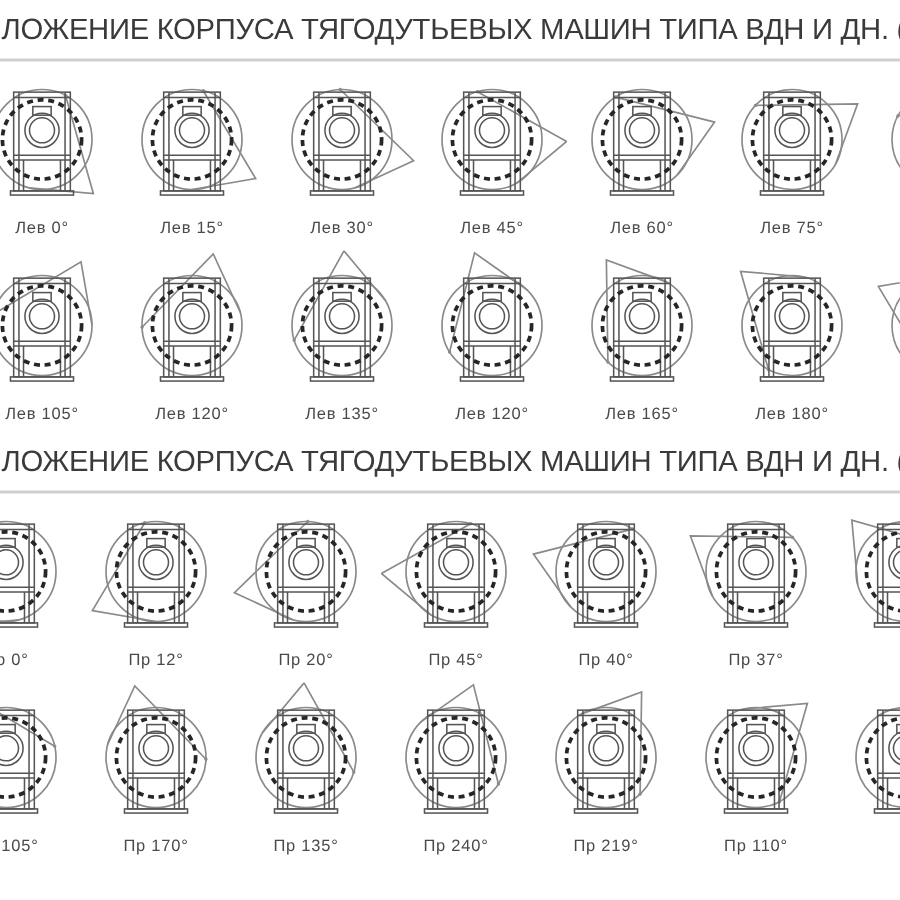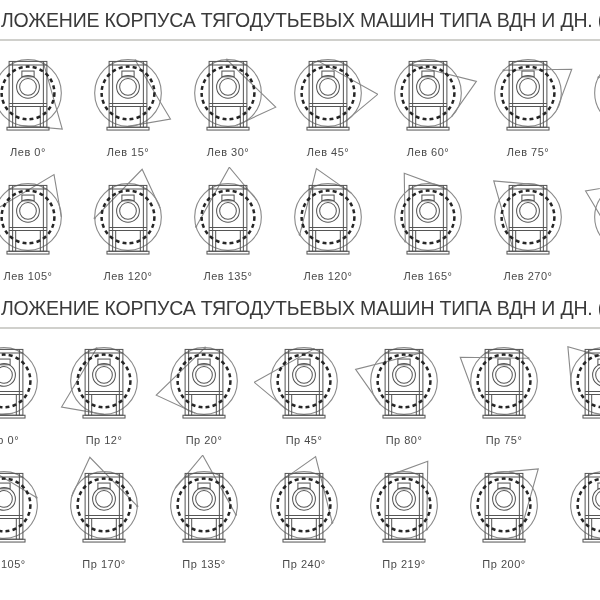--- a/index.html
+++ b/index.html
@@ -378,21 +378,21 @@
               <line x1="33.6" y1="68.7" x2="74.4" y2="68.7"></line>
               <line x1="40.7" y1="68.7" x2="40.7" y2="91"></line>
               <line x1="67.3" y1="68.7" x2="67.3" y2="91"></line>
               <rect x="31.3" y="91" width="45.4" height="3"></rect>
               <rect x="47.4" y="30.3" width="13.2" height="6.2"></rect>
               <circle cx="54" cy="47.4" r="12.3"></circle>
               <circle cx="54" cy="47.4" r="9"></circle>
             </g>
             <circle cx="54" cy="54" r="28.5" stroke="#262626" stroke-width="2.7" stroke-dasharray="4.3 3.4" fill="none"></circle>
           </svg>
-          <div class="fan-label">Лев 270°</div>
+          <div class="fan-label">Лев 180°</div>
         </div>
         <div class="fan-cell">
           <svg viewBox="0 0 108 108" class="fan-svg">
             <g stroke="#8a8a8a" fill="none" stroke-width="1.2">
               <circle cx="54" cy="54" r="36"></circle>
               <g transform="rotate(-195 54 54)">
                 <polyline points="70.9,22.2 91,93 44.7,88.8" stroke-linejoin="miter"></polyline>
                 <circle cx="70.9" cy="22.2" r="1.2" fill="#8a8a8a" stroke="none"></circle>
               </g>
             </g>
@@ -546,21 +546,21 @@
               <line x1="33.6" y1="68.7" x2="74.4" y2="68.7"></line>
               <line x1="40.7" y1="68.7" x2="40.7" y2="91"></line>
               <line x1="67.3" y1="68.7" x2="67.3" y2="91"></line>
               <rect x="31.3" y="91" width="45.4" height="3"></rect>
               <rect x="47.4" y="30.3" width="13.2" height="6.2"></rect>
               <circle cx="54" cy="47.4" r="12.3"></circle>
               <circle cx="54" cy="47.4" r="9"></circle>
             </g>
             <circle cx="54" cy="54" r="28.5" stroke="#262626" stroke-width="2.7" stroke-dasharray="4.3 3.4" fill="none"></circle>
           </svg>
-          <div class="fan-label">Пр 80°</div>
+          <div class="fan-label">Пр 40°</div>
         </div>
         <div class="fan-cell">
           <svg viewBox="0 0 108 108" class="fan-svg">
             <g stroke="#8a8a8a" fill="none" stroke-width="1.2" transform="translate(108 0) scale(-1 1)">
               <circle cx="54" cy="54" r="36"></circle>
               <g transform="rotate(-75 54 54)">
                 <polyline points="70.9,22.2 91,93 44.7,88.8" stroke-linejoin="miter"></polyline>
                 <circle cx="70.9" cy="22.2" r="1.2" fill="#8a8a8a" stroke="none"></circle>
               </g>
             </g>
@@ -573,21 +573,21 @@
               <line x1="33.6" y1="68.7" x2="74.4" y2="68.7"></line>
               <line x1="40.7" y1="68.7" x2="40.7" y2="91"></line>
               <line x1="67.3" y1="68.7" x2="67.3" y2="91"></line>
               <rect x="31.3" y="91" width="45.4" height="3"></rect>
               <rect x="47.4" y="30.3" width="13.2" height="6.2"></rect>
               <circle cx="54" cy="47.4" r="12.3"></circle>
               <circle cx="54" cy="47.4" r="9"></circle>
             </g>
             <circle cx="54" cy="54" r="28.5" stroke="#262626" stroke-width="2.7" stroke-dasharray="4.3 3.4" fill="none"></circle>
           </svg>
-          <div class="fan-label">Пр 75°</div>
+          <div class="fan-label">Пр 37°</div>
         </div>
         <div class="fan-cell">
           <svg viewBox="0 0 108 108" class="fan-svg">
             <g stroke="#8a8a8a" fill="none" stroke-width="1.2" transform="translate(108 0) scale(-1 1)">
               <circle cx="54" cy="54" r="36"></circle>
               <g transform="rotate(-90 54 54)">
                 <polyline points="70.9,22.2 91,93 44.7,88.8" stroke-linejoin="miter"></polyline>
                 <circle cx="70.9" cy="22.2" r="1.2" fill="#8a8a8a" stroke="none"></circle>
               </g>
             </g>
@@ -764,21 +764,21 @@
               <line x1="33.6" y1="68.7" x2="74.4" y2="68.7"></line>
               <line x1="40.7" y1="68.7" x2="40.7" y2="91"></line>
               <line x1="67.3" y1="68.7" x2="67.3" y2="91"></line>
               <rect x="31.3" y="91" width="45.4" height="3"></rect>
               <rect x="47.4" y="30.3" width="13.2" height="6.2"></rect>
               <circle cx="54" cy="47.4" r="12.3"></circle>
               <circle cx="54" cy="47.4" r="9"></circle>
             </g>
             <circle cx="54" cy="54" r="28.5" stroke="#262626" stroke-width="2.7" stroke-dasharray="4.3 3.4" fill="none"></circle>
           </svg>
-          <div class="fan-label">Пр 200°</div>
+          <div class="fan-label">Пр 110°</div>
         </div>
         <div class="fan-cell">
           <svg viewBox="0 0 108 108" class="fan-svg">
             <g stroke="#8a8a8a" fill="none" stroke-width="1.2" transform="translate(108 0) scale(-1 1)">
               <circle cx="54" cy="54" r="36"></circle>
               <g transform="rotate(-195 54 54)">
                 <polyline points="70.9,22.2 91,93 44.7,88.8" stroke-linejoin="miter"></polyline>
                 <circle cx="70.9" cy="22.2" r="1.2" fill="#8a8a8a" stroke="none"></circle>
               </g>
             </g>

